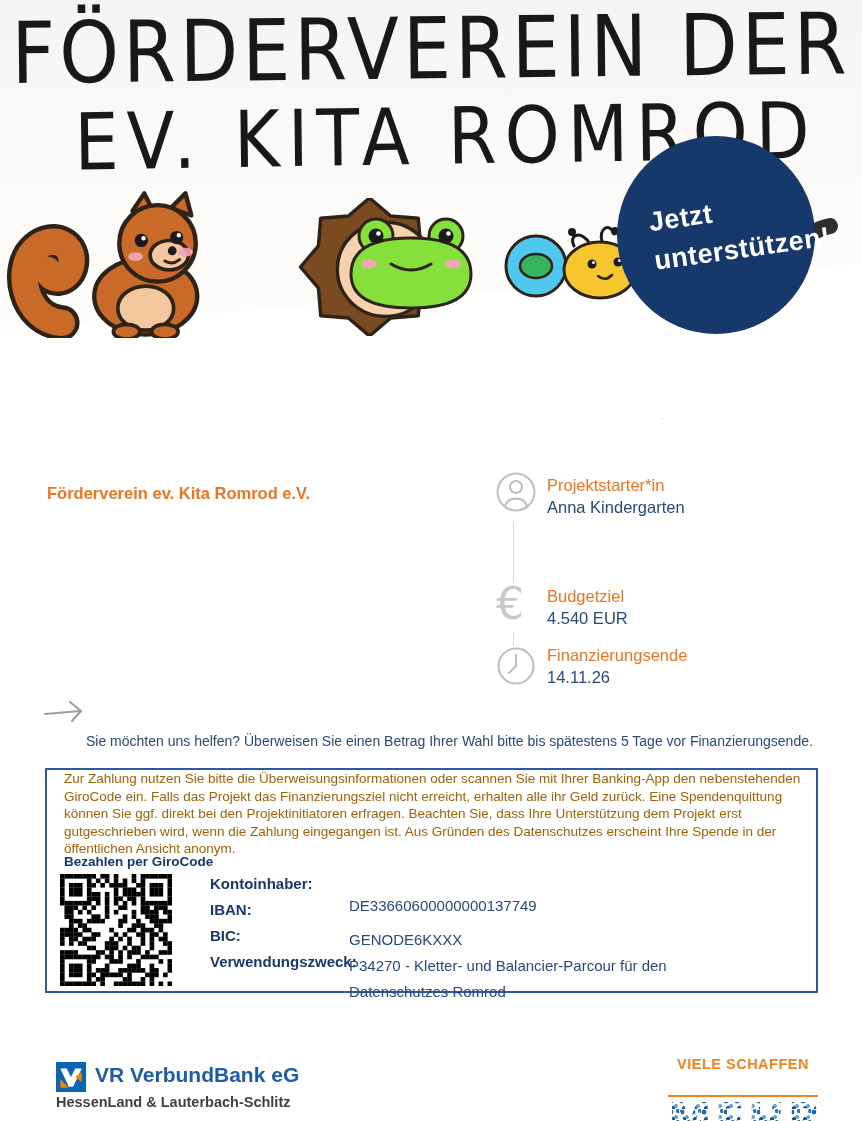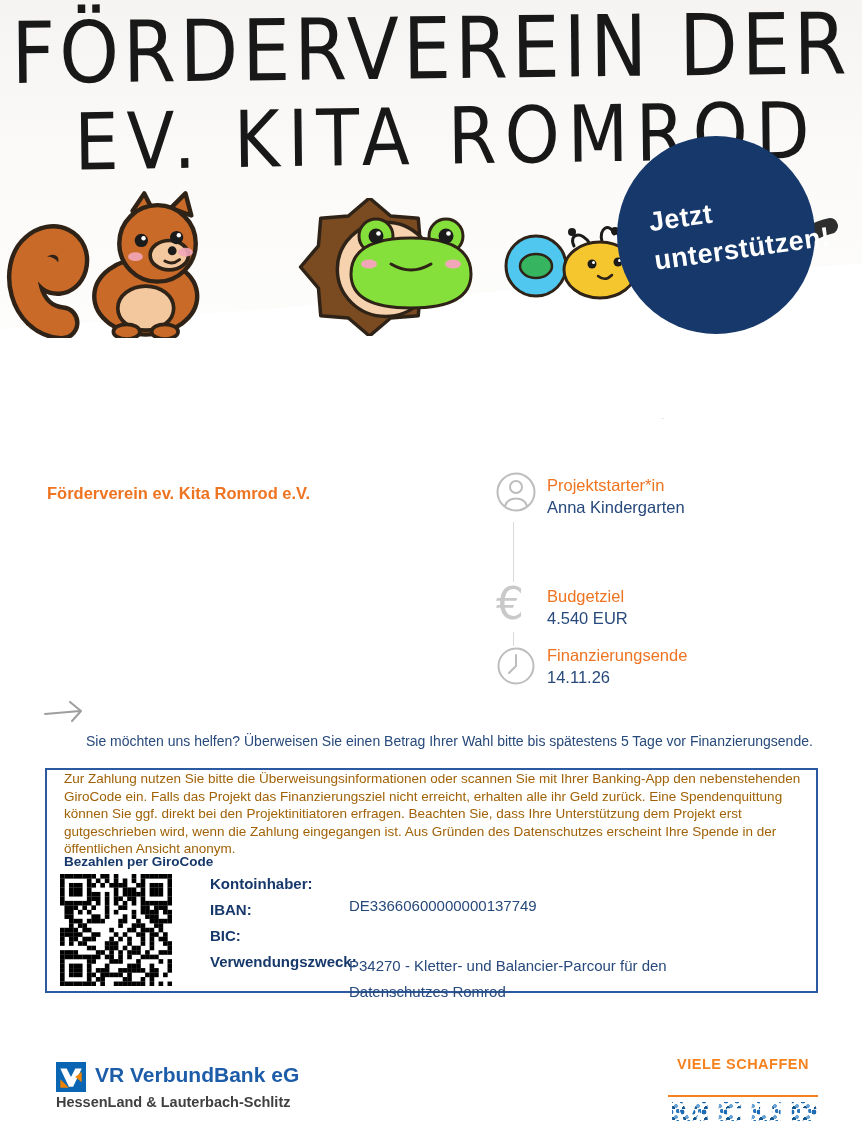--- a/index.html
+++ b/index.html
@@ -548,20 +548,21 @@
           <rect x="22.40" y="107.52" width="4.63" height="4.63" fill="#000"></rect>
           <rect x="26.88" y="107.52" width="4.63" height="4.63" fill="#000"></rect>
         </svg></div>
 
     <div class="pay-row-label" style="top:105px;">Kontoinhaber:</div>
 
     <div class="pay-row-label" style="top:131px;">IBAN:</div>
     <div class="pay-row-value" style="top:123px;">DE33660600000000137749</div>
 
     <div class="pay-row-label" style="top:157px;">BIC:</div>
+    <div class="pay-row-value" style="top:157px;">GENODE6KXXX</div>
 
     <div class="pay-row-label" style="top:183px;">Verwendungszweck:</div>
     <div class="pay-row-value" style="top:183px;">P34270 - Kletter- und Balancier-Parcour für den Datenschutzes Romrod</div>
   </div>
 
   <div class="bank-block">
     <svg class="vr-emblem" width="30" height="30" viewBox="0 0 28 28">
       <rect x="0" y="0" width="28" height="28" fill="#0a66b2"></rect>
       <polygon points="4,6 10,6 14,14 18,6 24,6 16,23 12,23" fill="#ffffff"></polygon>
       <polygon points="4,24 12,24 4,16" fill="#f08300"></polygon>

